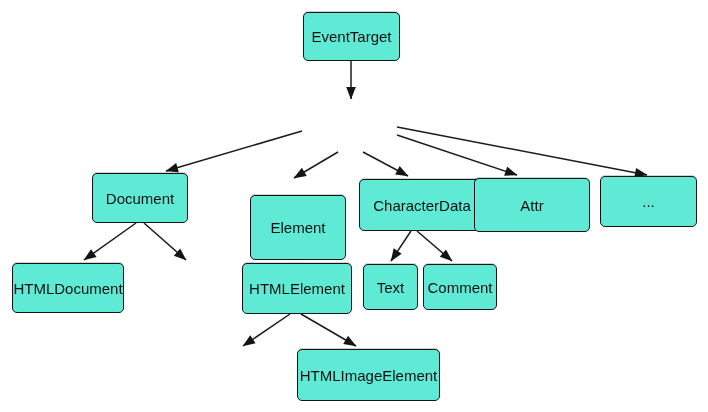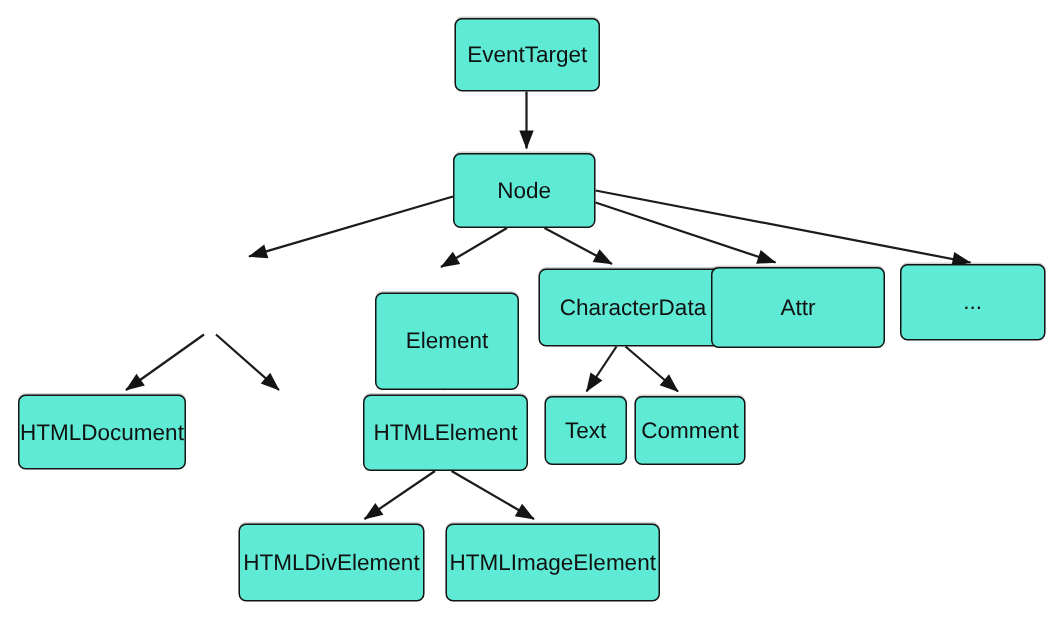--- a/index.html
+++ b/index.html
@@ -56,25 +56,24 @@
     <line x1="136" y1="223" x2="84" y2="260" marker-end="url(#arrow)"></line>
     <line x1="144" y1="223" x2="186" y2="260" marker-end="url(#arrow)"></line>
     <line x1="296" y1="232" x2="296" y2="260" marker-end="url(#arrow)"></line>
     <line x1="411" y1="231" x2="391" y2="261" marker-end="url(#arrow)"></line>
     <line x1="417" y1="231" x2="452" y2="261" marker-end="url(#arrow)"></line>
     <line x1="290" y1="314" x2="243" y2="346" marker-end="url(#arrow)"></line>
     <line x1="301" y1="314" x2="356" y2="346" marker-end="url(#arrow)"></line>
   </svg>
 
   <div class="box" style="left:303px; top:12px;  width:97px;  height:49px">EventTarget</div>
-  <div class="box" style="left:302px; top:102px; width:95px;  height:50px">Node</div>
+  <div class="box" style="left:92px;  top:173px; width:96px;  height:50px">Document</div>
   <div class="box" style="left:250px; top:195px; width:96px;  height:65px">Element</div>
   <div class="box" style="left:359px; top:179px; width:126px; height:52px">CharacterData</div>
   <div class="box" style="left:474px; top:178px; width:116px;  height:54px">Attr</div>
   <div class="box" style="left:600px; top:176px; width:97px;  height:51px">...</div>
   <div class="box" style="left:12px;  top:263px; width:112px; height:50px">HTMLDocument</div>
   <div class="box" style="left:242px; top:263px; width:110px; height:51px">HTMLElement</div>
   <div class="box" style="left:363px; top:264px; width:55px;  height:46px">Text</div>
   <div class="box" style="left:423px; top:264px; width:74px;  height:46px">Comment</div>
-  <div class="box" style="left:159px; top:349px; width:124px; height:52px">HTMLDivElement</div>
   <div class="box" style="left:297px; top:349px; width:143px; height:52px">HTMLImageElement</div>
 
 </div>
 
 </body></html>

